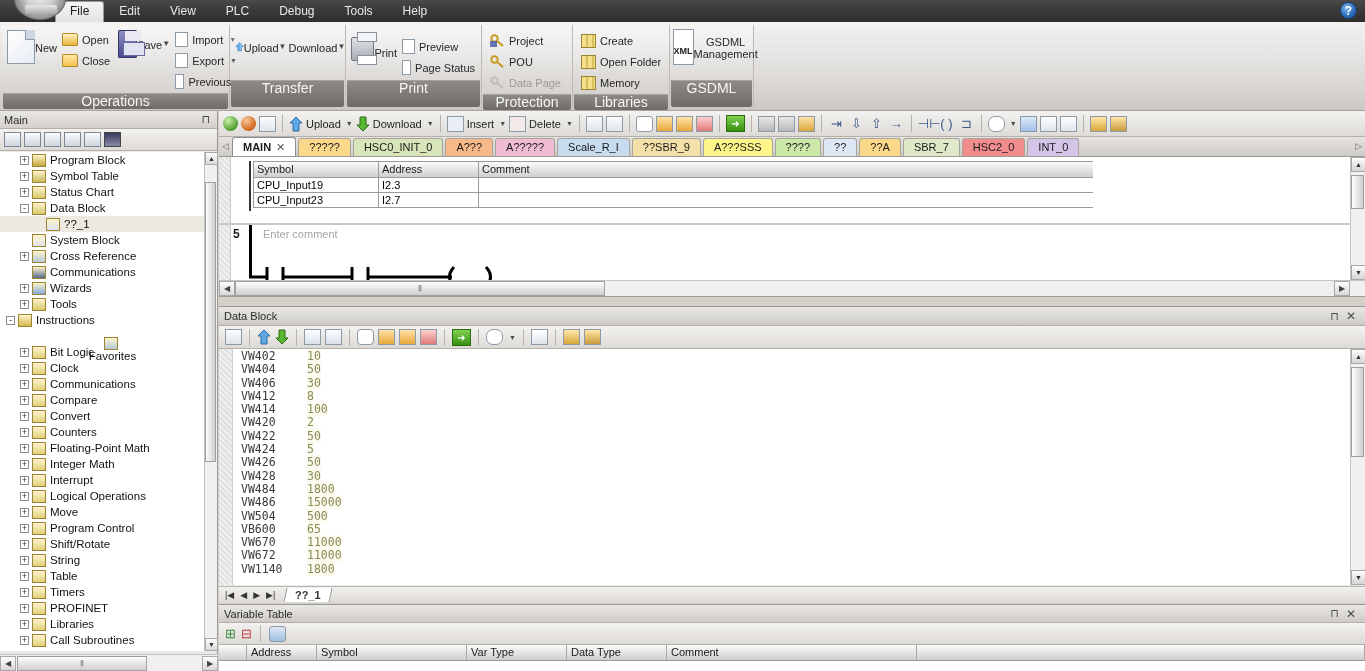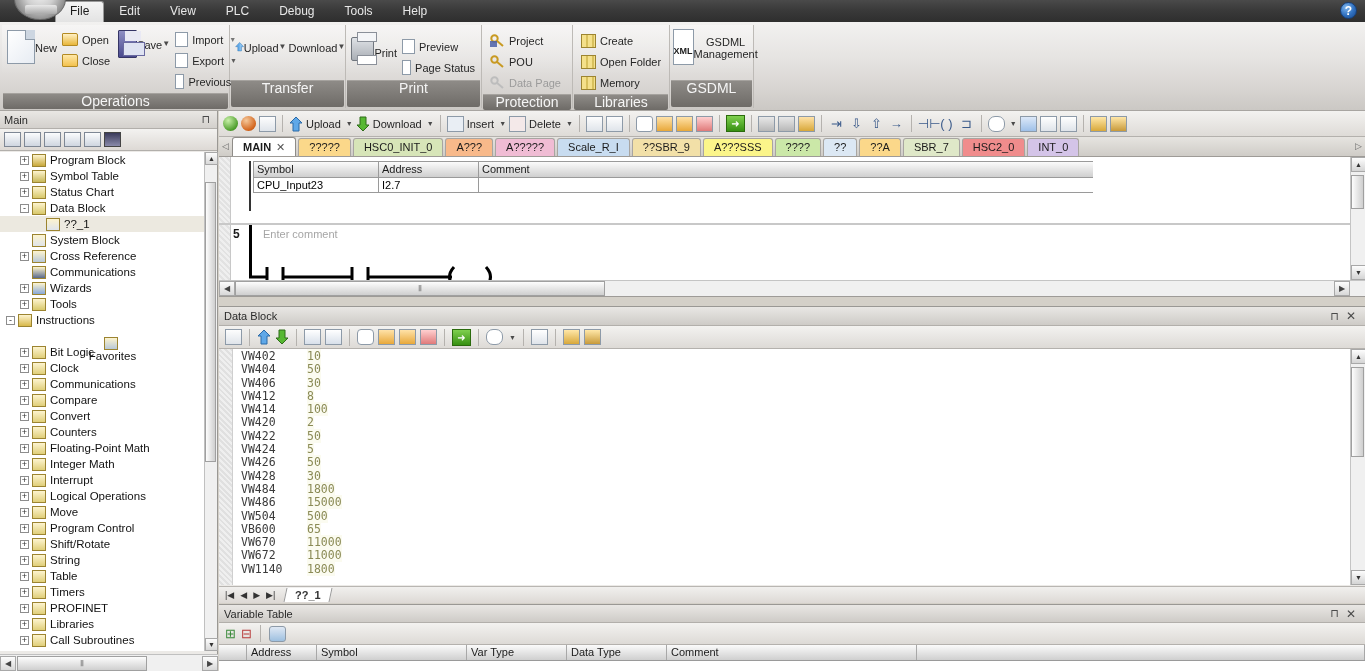--- a/index.html
+++ b/index.html
@@ -694,20 +694,25 @@
   </div>
 
   <div class="editor">
     <div class="gutter"></div>
     <div class="symbar"></div>
     <div class="symtable">
       <div class="row hdr">
         <div class="c1">Symbol</div>
         <div class="c2">Address</div>
         <div class="c3">Comment</div>
+      </div>
+      <div class="row drow">
+        <div class="c1">CPU_Input19</div>
+        <div class="c2">I2.3</div>
+        <div class="c3"></div>
       </div>
       <div class="row drow">
         <div class="c1">CPU_Input23</div>
         <div class="c2">I2.7</div>
         <div class="c3"></div>
       </div>
     </div>
 
     <div class="rungdiv"></div>
     <div class="rungnum">5</div>

